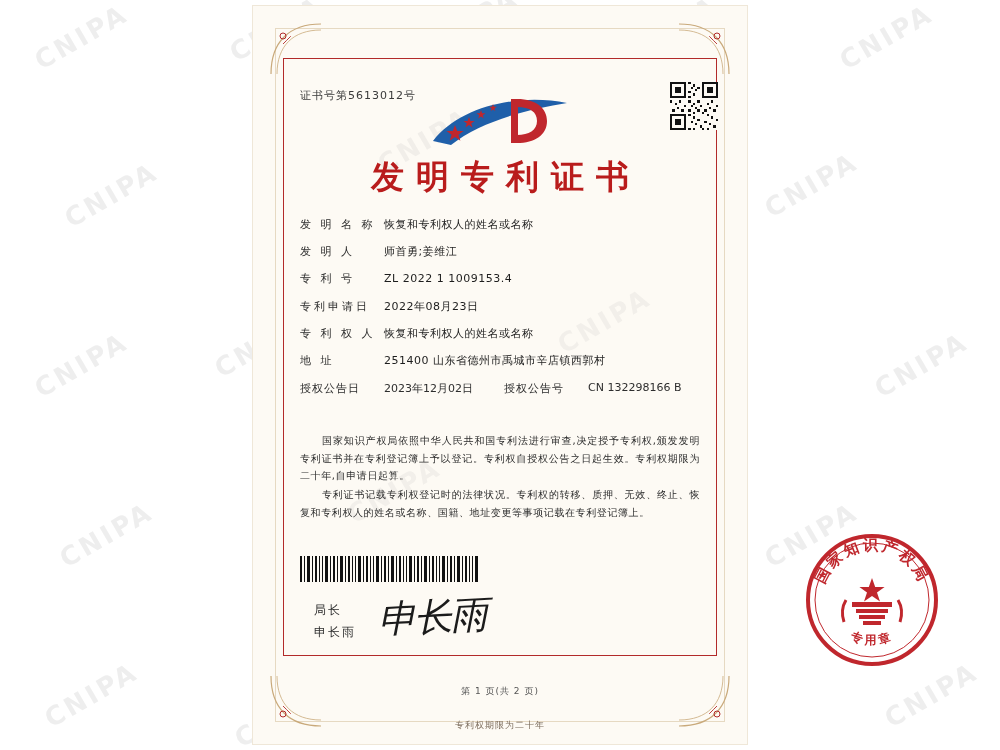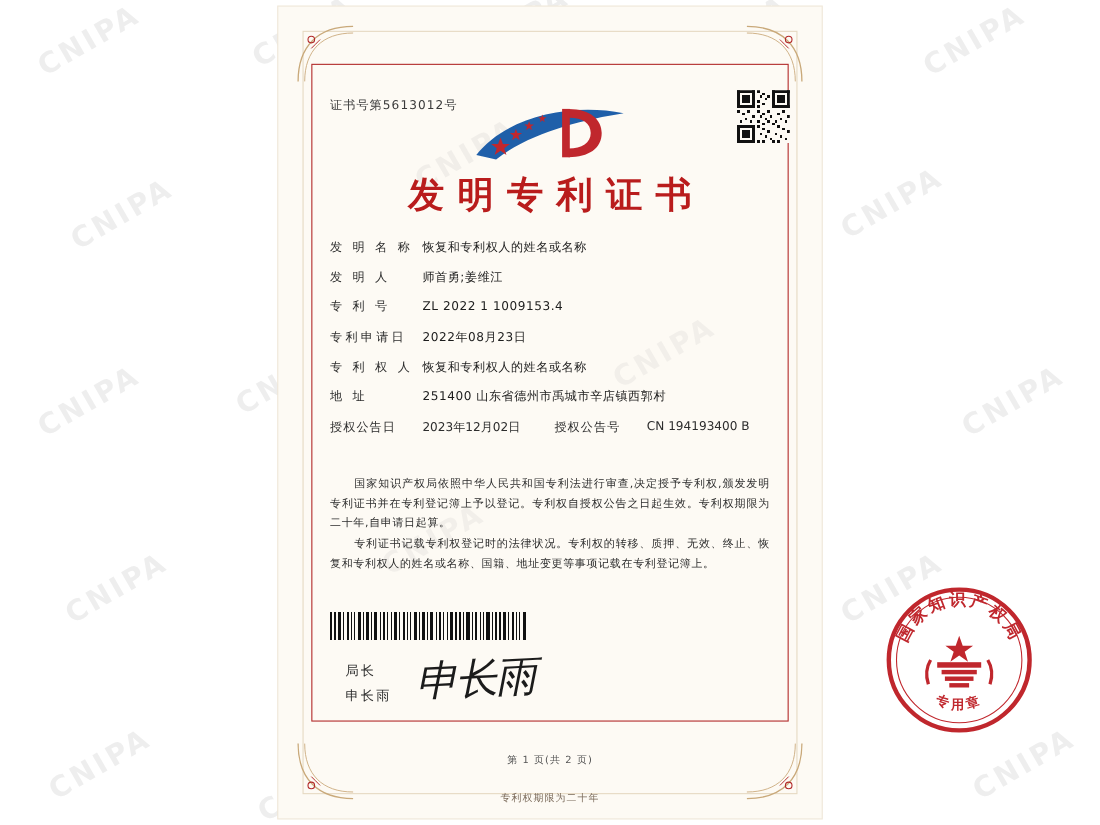--- a/index.html
+++ b/index.html
@@ -340,21 +340,21 @@
       <div class="val">恢复和专利权人的姓名或名称</div>
     </div>
     <div class="field">
       <div class="lbl">地        址</div>
       <div class="val">251400 山东省德州市禹城市辛店镇西郭村</div>
     </div>
     <div class="pubrow">
       <div class="lbl">授权公告日</div>
       <div class="val">2023年12月02日</div>
       <div class="lbl2">授权公告号</div>
-      <div class="val2">CN 194193400 B</div>
+      <div class="val2">CN 132298166 B</div>
     </div>
   </div>
 
   <div class="para para1">国家知识产权局依照中华人民共和国专利法进行审查,决定授予专利权,颁发发明专利证书并在专利登记簿上予以登记。专利权自授权公告之日起生效。专利权期限为二十年,自申请日起算。</div>
   <div class="para para2">专利证书记载专利权登记时的法律状况。专利权的转移、质押、无效、终止、恢复和专利权人的姓名或名称、国籍、地址变更等事项记载在专利登记簿上。</div>
 
   <div class="barcode">
     <svg width="180" height="26" viewBox="0 0 180 26" shape-rendering="crispEdges">
       <rect width="180" height="26" fill="#fdfaf4"></rect>
       <g fill="#111">

